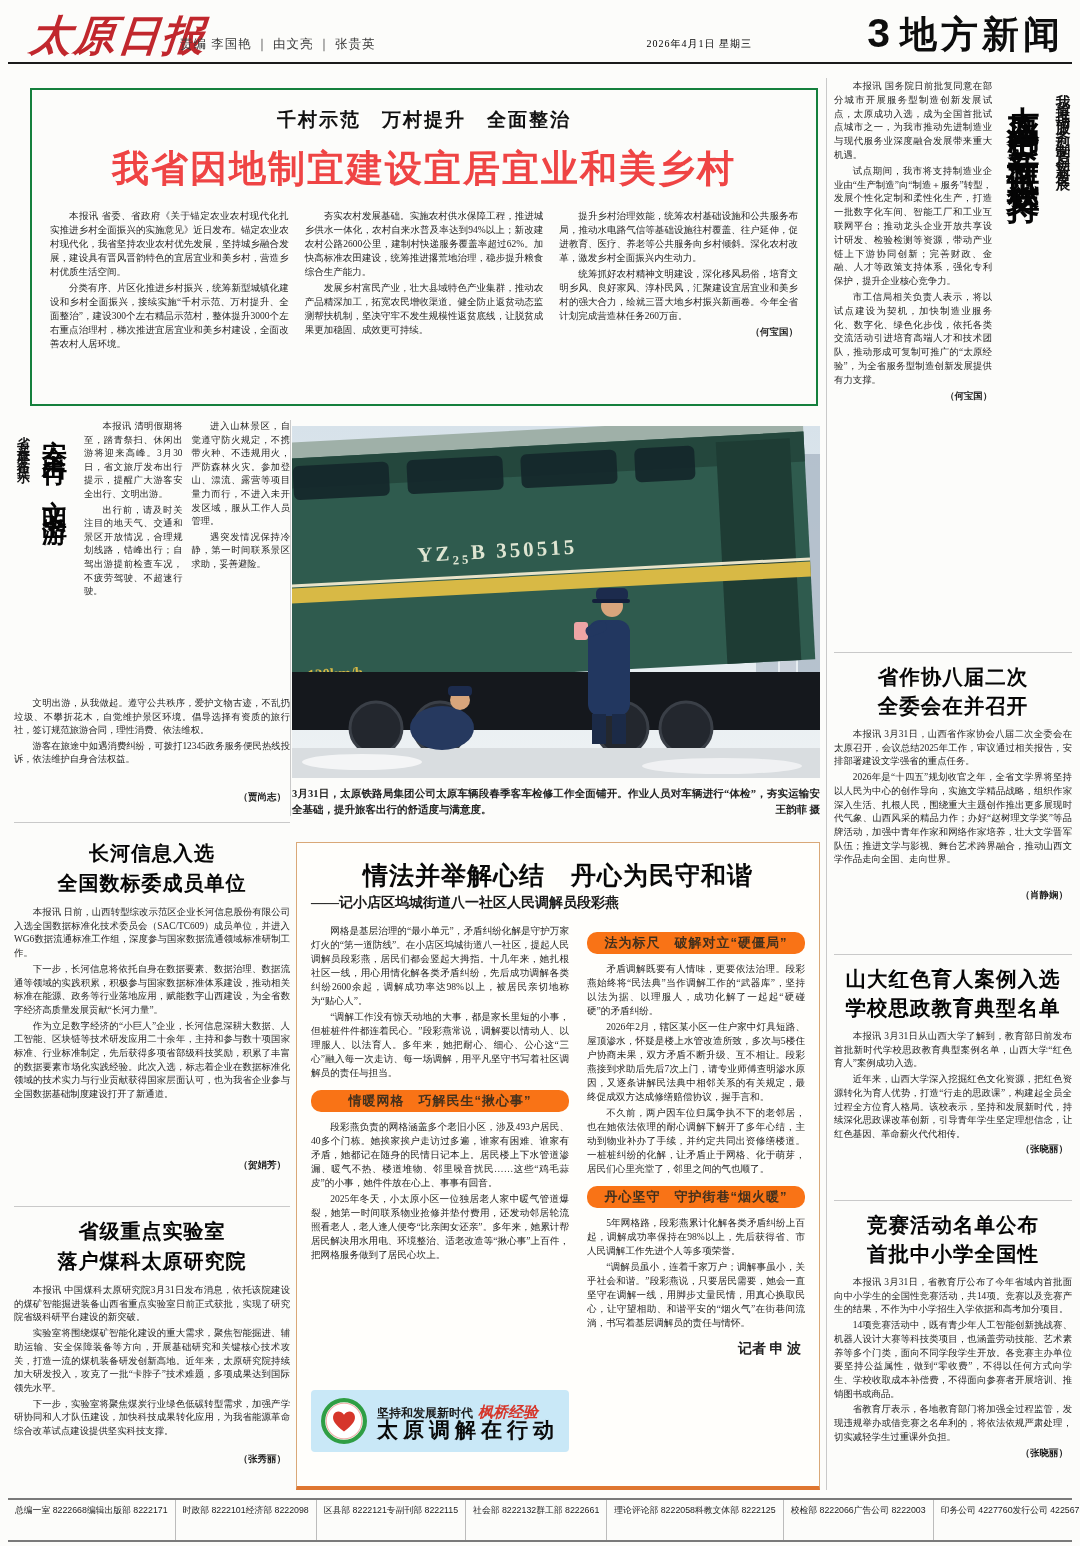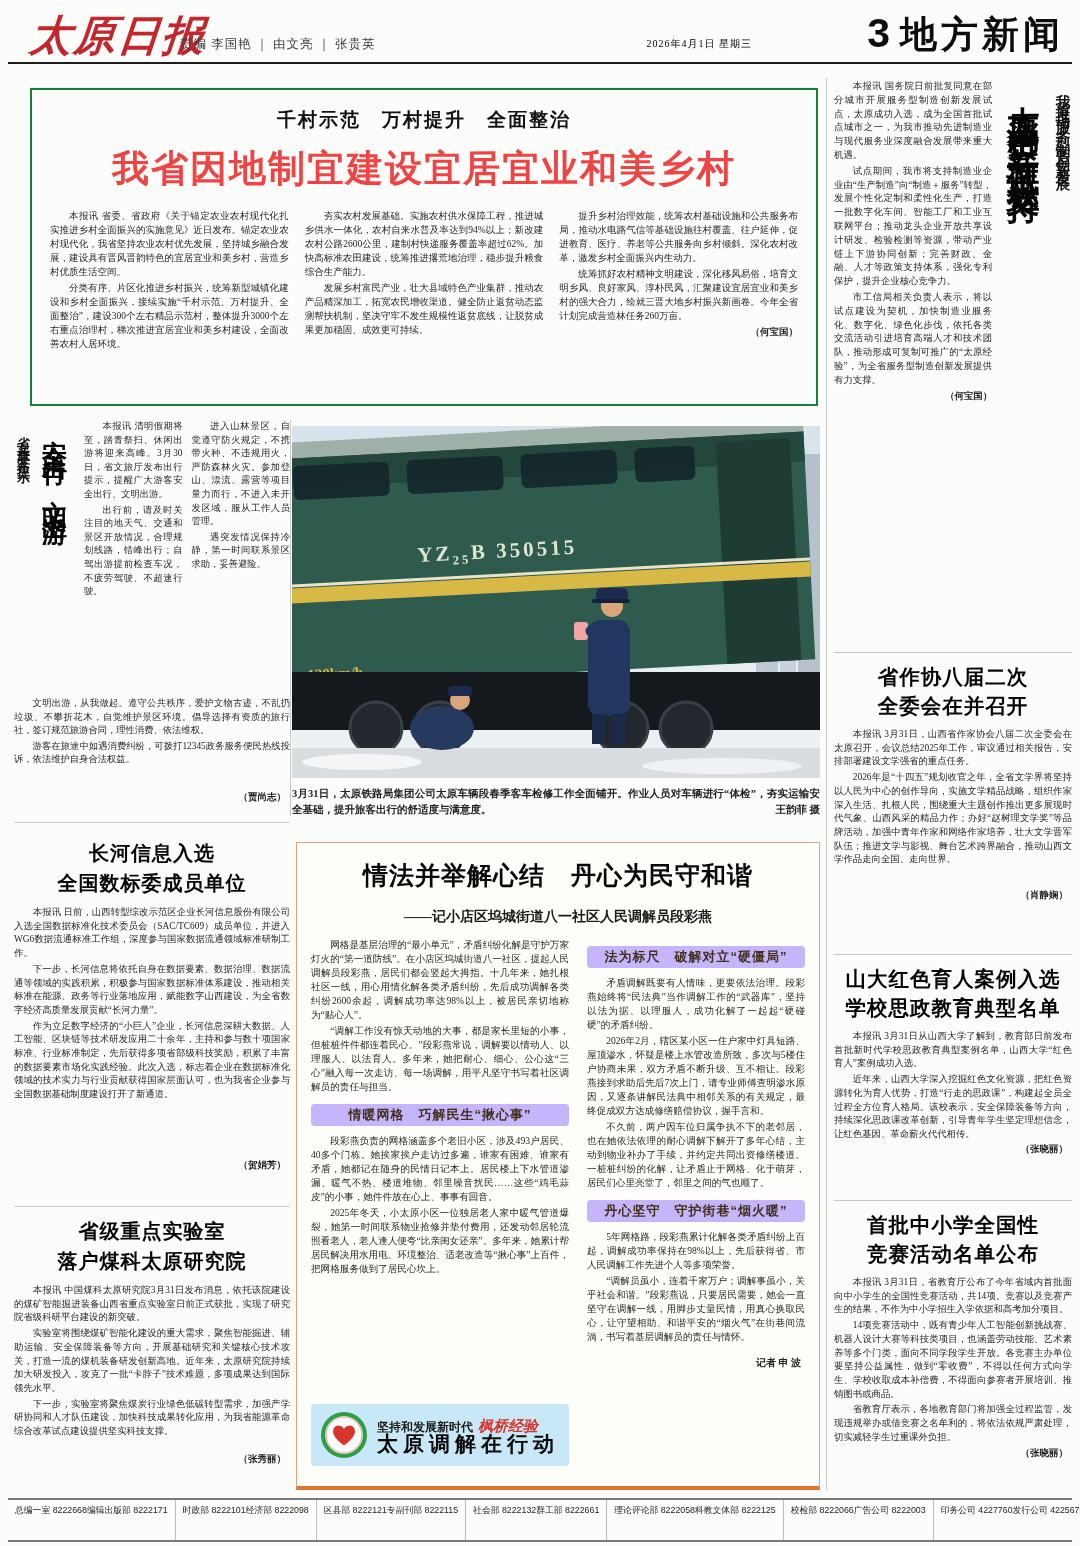--- a/index.html
+++ b/index.html
@@ -51,31 +51,31 @@
   
   .photo{position:absolute;left:292px;top:426px;width:528px;height:352px;}
   .caption{position:absolute;left:292px;top:786px;width:528px;font-size:10.5px;line-height:16px;
            font-weight:700;color:#222;text-align:justify;}
   .caption .credit{white-space:nowrap;margin-left:22px;float:right;}
 
   
   .mediator{position:absolute;left:296px;top:842px;width:524px;height:648px;box-sizing:border-box;
             border:1px solid #d9a878;border-bottom:4px solid #df7630;background:#fffefb;padding:0 14px;}
   .m-head{margin-top:16px;text-align:center;font-size:25px;font-weight:900;letter-spacing:1px;color:#080808;}
-  .m-sub{margin-top:16px;text-align:center;font-size:14px;font-weight:700;color:#1a1a1a;}
+  .m-sub{margin-top:2px;font-size:14px;font-weight:700;color:#1a1a1a;}
   .m-cols{display:flex;gap:18px;margin-top:12px;height:536px;overflow:hidden;}
   .m-col{flex:1;display:flex;flex-direction:column;font-size:9.6px;line-height:14px;text-align:justify;color:#242424;}
-  .subbox{background:#c4b5fd;color:#42301d;font-weight:800;text-align:center;font-size:13px;
-          padding:4px 0;margin:8px 0;border-radius:4px;letter-spacing:1px;}
+  .subbox{background:#f97316;color:#42301d;font-weight:800;text-align:center;font-size:13px;
+          padding:4px 0;margin:8px 0;border-radius:10px;letter-spacing:1px;}
   .logo-box{margin-top:auto;margin-bottom:8px;background:#c9e8f7;border-radius:4px;padding:8px 10px;
             display:flex;align-items:center;gap:10px;}
   .logo-l1{font-size:12px;font-weight:700;color:#1a1a1a;white-space:nowrap;}
   .logo-l1 .red{color:#d6362b;font-size:15px;font-weight:900;font-style:italic;margin-left:5px;}
   .logo-l2{font-size:21px;font-weight:900;letter-spacing:5px;color:#0a0a0a;margin-top:3px;white-space:nowrap;}
-  .m-byline{text-align:right;font-size:10px;font-weight:700;margin-top:10px;padding-right:4px;}
+  .m-byline{text-align:right;font-size:14px;font-weight:700;margin-top:10px;padding-right:4px;}
 
   
   .lart{position:absolute;left:14px;width:276px;}
   .rart{position:absolute;left:834px;width:238px;}
   .art-head{text-align:center;font-weight:900;color:#060606;letter-spacing:1px;}
   .lart .art-head{font-size:20px;line-height:30px;}
   .rart .art-head{font-size:20.5px;line-height:29px;}
   .art-body{margin-top:8px;font-size:9.4px;line-height:13.7px;text-align:justify;overflow:hidden;color:#242424;}
   .art-byline{font-size:9.5px;margin-top:1px;padding-right:4px;}
   #changhe .art-body{height:252px;}
@@ -308,29 +308,29 @@
     <div class="byline art-byline">（肖静娴）</div>
   </div>
 
   <div class="rart" id="shanda" style="top:964px">
     <div class="art-head sans">
       <div>山大红色育人案例入选</div>
       <div>学校思政教育典型名单</div>
     </div>
     <div class="art-body plist">
         <p>本报讯 3月31日从山西大学了解到，教育部日前发布首批新时代学校思政教育典型案例名单，山西大学“红色育人”案例成功入选。</p>
-        <p>近年来，山西大学深入挖掘红色文化资源，把红色资源转化为育人优势，打造“行走的思政课”，构建起全员全过程全方位育人格局。该校表示，安全保障装备等方向，持续深化思政课改革创新，引导青年学生坚定理想信念，让红色基因、革命薪火代代相传。</p>
+        <p>近年来，山西大学深入挖掘红色文化资源，把红色资源转化为育人优势，打造“行走的思政课”，构建起全员全过程全方位育人格局。该校表示，坚持和发展新时代，持续深化思政课改革创新，引导青年学生坚定理想信念，让红色基因、革命薪火代代相传。</p>
       </div>
     <div class="byline art-byline">（张晓丽）</div>
   </div>
 
   <div class="rart" id="contest" style="top:1210px">
     <div class="art-head sans">
+      <div>竞赛活动名单公布</div>
       <div>首批中小学全国性</div>
-      <div>竞赛活动名单公布</div>
     </div>
     <div class="art-body plist">
         <p>本报讯 3月31日，省教育厅公布了今年省域内首批面向中小学生的全国性竞赛活动，共14项。竞赛以及竞赛产生的结果，不作为中小学招生入学依据和高考加分项目。</p>
         <p>14项竞赛活动中，既有青少年人工智能创新挑战赛、机器人设计大赛等科技类项目，也涵盖劳动技能、艺术素养等多个门类，面向不同学段学生开放。各竞赛主办单位要坚持公益属性，做到“零收费”，不得以任何方式向学生、学校收取成本补偿费，不得面向参赛者开展培训、推销图书或商品。</p>
         <p>省教育厅表示，各地教育部门将加强全过程监管，发现违规举办或借竞赛之名牟利的，将依法依规严肃处理，切实减轻学生过重课外负担。</p>
       </div>
     <div class="byline art-byline">（张晓丽）</div>
   </div>
 
   <div class="divider" style="left:826px;top:78px;width:1px;height:1412px"></div>

